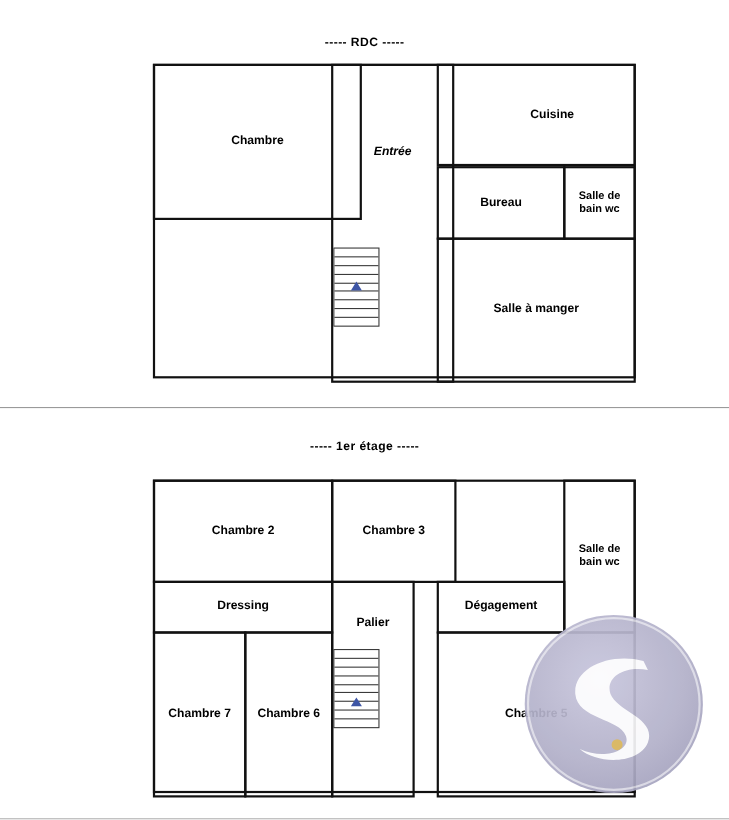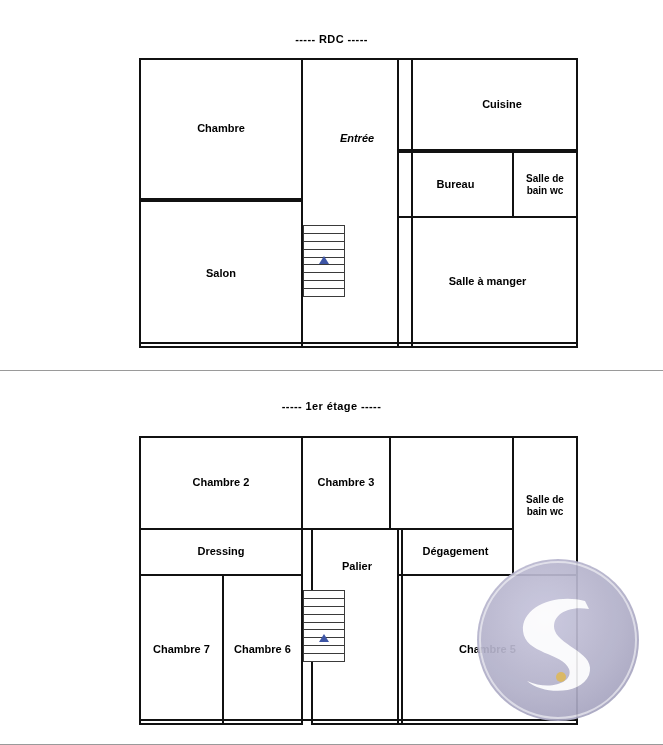--- a/index.html
+++ b/index.html
@@ -114,27 +114,24 @@
 </style>
 </head>
 <body>
 
 <div class="page">
 
   <div class="floor-title" id="title-rdc">-----  RDC  -----</div>
 
   <div class="plan" id="plan-rdc">
 
-    <div class="room" style="left:-2px; top:-2px; width:164px; height:142px;">
+    <div class="room" style="left:-2px; top:-2px; width:190px; height:142px;">
       <span class="room-label">Chambre</span>
     </div>
 
-    <div class="room" style="left:-2px; top:140px; width:164px; height:148px;">
-      <span class="room-label">Salon</span>
-    </div>
 
     <div class="room" style="left:160px; top:-2px; width:112px; height:290px;font-style:italic;">
       <span class="room-label" style="position:relative; top:-64px;">Entrée</span>
     </div>
 
     <div class="stairs" style="left:162px; top:165px; width:42px; height:72px;">
       <div class="stair-step"></div>
       <div class="stair-step"></div>
       <div class="stair-step"></div>
       <div class="stair-step"></div>
@@ -167,38 +164,38 @@
   <div class="separator" id="sep-1"></div>
 
   <div class="floor-title" id="title-etage">-----  1er étage  -----</div>
 
   <div class="plan" id="plan-etage">
 
     <div class="room" style="left:-2px; top:-2px; width:164px; height:94px;">
       <span class="room-label">Chambre 2</span>
     </div>
 
-    <div class="room" style="left:160px; top:-2px; width:90px; height:94px;">
+    <div class="room" style="left:160px; top:-2px; width:114px; height:94px;">
       <span class="room-label">Chambre 3</span>
     </div>
 
 
     <div class="room" style="left:371px; top:-2px; width:66px; height:140px;">
       <span class="room-label" style="font-size:10px;">Salle de bain wc</span>
     </div>
 
     <div class="room" style="left:-2px; top:90px; width:164px; height:48px;">
       <span class="room-label">Dressing</span>
     </div>
 
     <div class="room" style="left:256px; top:90px; width:117px; height:48px;">
       <span class="room-label">Dégagement</span>
     </div>
 
-    <div class="room" style="left:170px; top:90px; width:92px; height:197px;">
+    <div class="room" style="left:160px; top:90px; width:76px; height:197px;">
       <span class="room-label" style="position:relative; top:-60px;">Palier</span>
     </div>
 
     <div class="stairs" style="left:162px; top:152px; width:42px; height:72px;">
       <div class="stair-step"></div>
       <div class="stair-step"></div>
       <div class="stair-step"></div>
       <div class="stair-step"></div>
       <div class="stair-step"></div>
       <div class="stair-step"></div>

